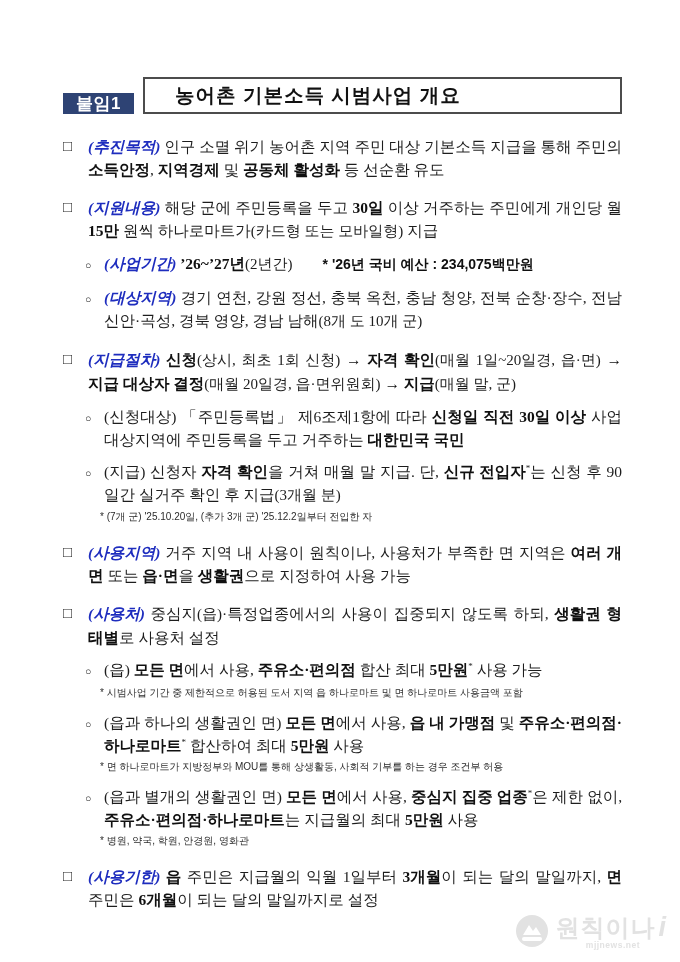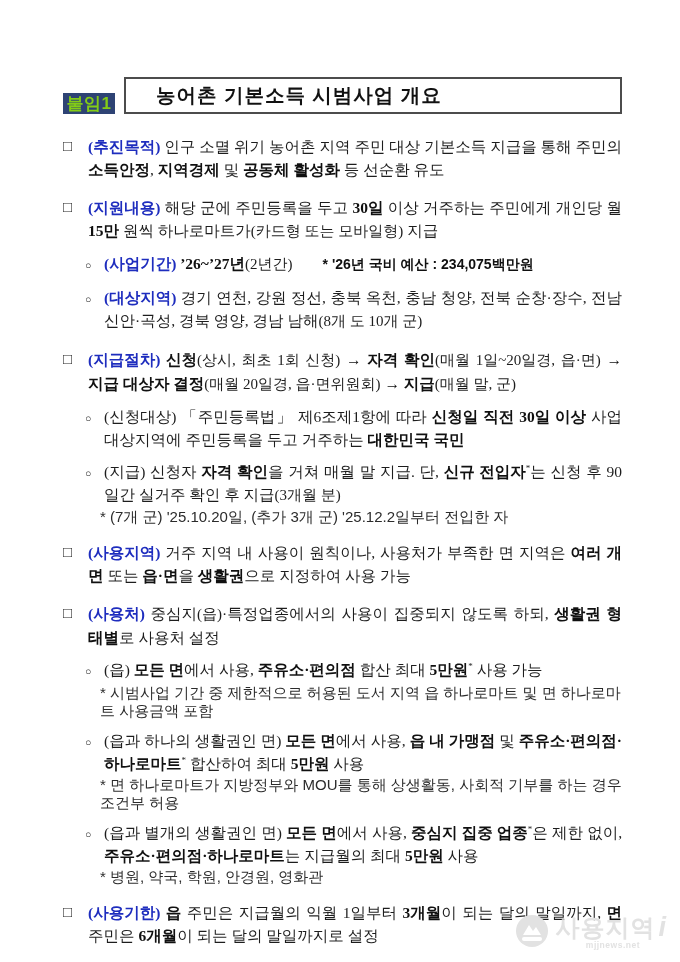--- a/index.html
+++ b/index.html
@@ -6,50 +6,50 @@
   body{
     width:680px;height:962px;position:relative;background:#ffffff;
     font-family:"Liberation Serif","DejaVu Serif",serif;
     color:#1d1d1d;overflow:hidden;
   }
   .page{padding:77px 58px 0 63px;}
 
   
   .header{display:flex;align-items:stretch;height:37px;margin-bottom:21px;}
   .badge{
-    background:#2e4374;color:#84cc16;width:52px;flex:none;
+    background:#2e4374;color:#ffffff;width:71px;flex:none;
     display:flex;align-items:center;justify-content:center;
     font-family:"Liberation Sans","DejaVu Sans",sans-serif;
     font-weight:bold;font-size:17px;letter-spacing:.5px;margin-top:16px;
   }
   .title-box{
     border:2px solid #4c4c4c;margin-left:9px;flex:1;
     display:flex;align-items:center;padding-left:30px;
     font-family:"Liberation Sans","DejaVu Sans",sans-serif;
     font-weight:bold;font-size:19.5px;letter-spacing:1px;color:#111;
   }
 
   
   .content .block{display:flex;font-size:15.5px;line-height:23px;}
   .content .block.main{margin-top:15px;}
   .content .block.main:first-child{margin-top:0;}
   .content .block.sub{margin-top:9px;margin-left:22px;}
   .content .block.foot{
     margin-top:1px;margin-left:37px;
     font-family:"Liberation Sans","DejaVu Sans",sans-serif;
-    font-size:15px;line-height:18px;color:#2b2b2b;
+    font-size:10px;line-height:18px;color:#2b2b2b;
   }
   .marker{flex:none;width:25px;color:#222;}
   .block.main .marker{font-size:15px;}
   .block.sub .marker{width:19px;font-size:10.5px;padding-top:2px;}
   .text{flex:1;text-align:justify;}
   .block.foot .text{text-align:left;}
 
   .bold{font-weight:bold;color:#101010;}
-  .blue{color:#1e2dbe;}
+  .blue{color:#1e2dbe;font-style:italic;}
   .small{font-size:15px;}
   .gothic{font-family:"Liberation Sans","DejaVu Sans",sans-serif;font-size:14px;}
   .sup{font-size:9px;vertical-align:super;line-height:0;}
   .gap{margin-left:30px;}
 
   
   .watermark{
     position:absolute;right:14px;bottom:12px;
     display:flex;align-items:center;color:#e2e2e2;
     font-family:"Liberation Sans","DejaVu Sans",sans-serif;
@@ -143,18 +143,18 @@
 </div>
 
 <div class="watermark">
   <svg class="wm-icon" width="34" height="34" viewBox="0 0 34 34" aria-hidden="true">
     <circle cx="17" cy="17" r="16" fill="#e2e2e2"></circle>
     <path d="M8 21 L14 11 L18 17 L21 13 L26 21 Z" fill="#ffffff"></path>
     <rect x="7" y="23" width="20" height="4" rx="2" fill="#ffffff"></rect>
   </svg>
   <div class="wm-col">
     <div class="wm-row">
-      <span class="wm-name">사용지역</span>
+      <span class="wm-name">원칙이나</span>
       <span class="wm-i">i</span>
     </div>
     <div class="wm-domain">mjjnews.net</div>
   </div>
 </div>
 
 </body></html>

